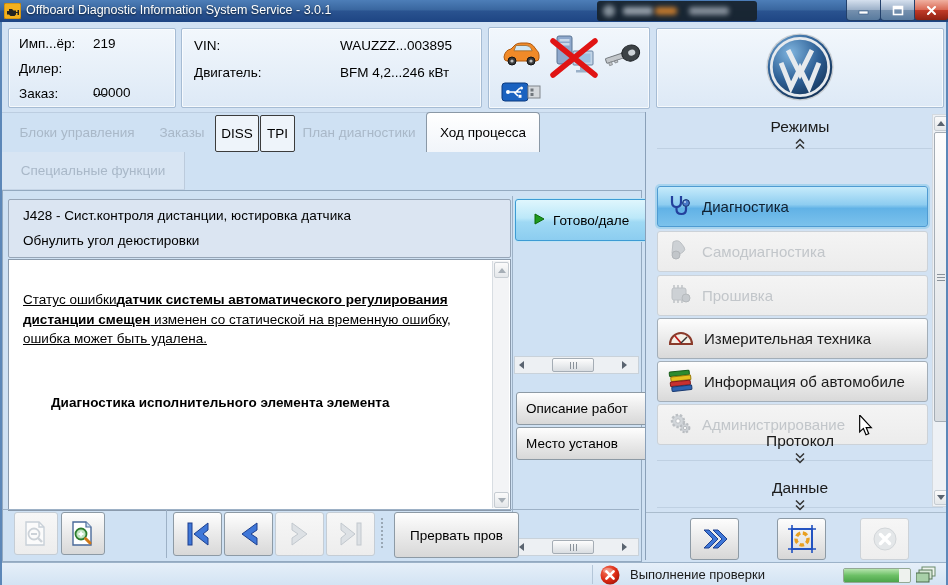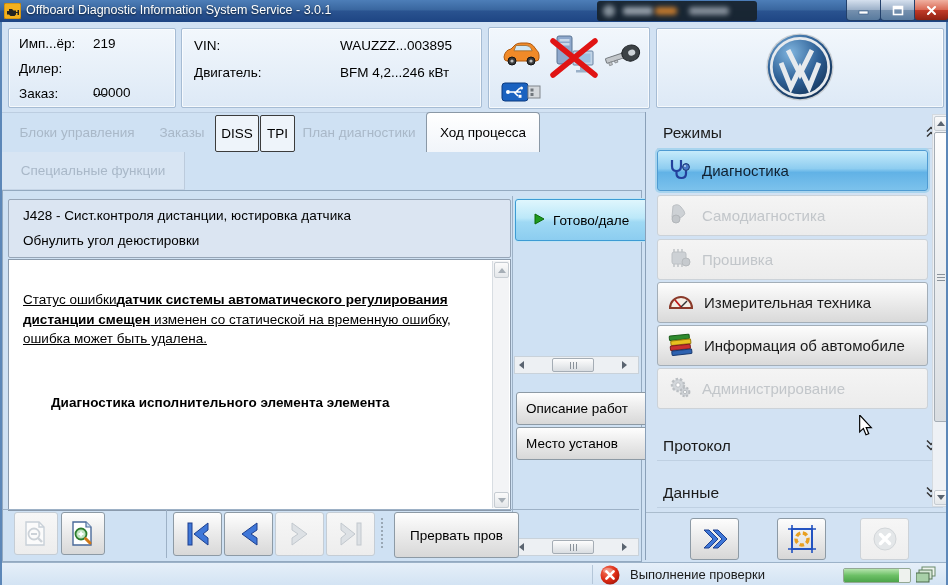--- a/index.html
+++ b/index.html
@@ -60,23 +60,23 @@
   .graybtn.left{justify-content:flex-start;padding-left:9px;}
   .graybtn.dis{background:linear-gradient(180deg,#f7f7f7,#ededed);border-color:#c5cdd5;color:#c2c8ce;}
 
   .vline{background:#9db1c6;}
   .hline{background:#9db1c6;}
   .dots{border-left:2px dotted #9aa8b5;}
 
   
   .sidebar{left:645px;top:112px;width:303px;height:448px;background:#d2e2f3;border-left:1px solid #8aa0b8;}
   .secthdr{position:absolute;font-size:15.5px;color:#1a1a1a;border-bottom:1px solid #bfd0e2;
-           display:flex;align-items:center;justify-content:space-between;padding:0 6px 0 6px;}
+           display:flex;align-items:center;justify-content:space-between;padding:0 6px 0 6px;flex-direction:column;}
   .modebtn{position:absolute;left:11px;width:271px;height:41px;border-radius:3px;
-    display:flex;align-items:center;gap:10px;padding-left:10px;font-size:15px;box-sizing:border-box;}
+    display:flex;align-items:center;gap:10px;padding-left:10px;font-size:15px;box-sizing:border-box;margin-top:36px;}
   .modebtn.active{background:linear-gradient(180deg,#c6ebfb 0%,#8ecdf0 45%,#61b2e6 55%,#7cc2ec 100%);
     border:1px solid #4f9bd2;box-shadow:0 0 0 2px #a8d4ee;color:#102030;}
   .modebtn.en{background:linear-gradient(180deg,#fdfdfd 0%,#ededed 45%,#d9d9d9 100%);
     border:1px solid #a3aeb8;color:#1a1a1a;}
   .modebtn.dis{background:linear-gradient(180deg,#f4f4f4,#ececec);border:1px solid #ccd2d8;color:#c2c6ca;}
 
   .btmpanel{left:646px;top:512px;width:302px;height:48px;background:#d2e2f3;border-top:1px solid #aabccd;}
   .sqbtn{position:absolute;width:47px;height:40px;border-radius:3px;
     background:linear-gradient(180deg,#fdfdfd 0%,#ececec 45%,#d7d7d7 100%);border:1px solid #8d9aa5;
     display:flex;align-items:center;justify-content:center;}

